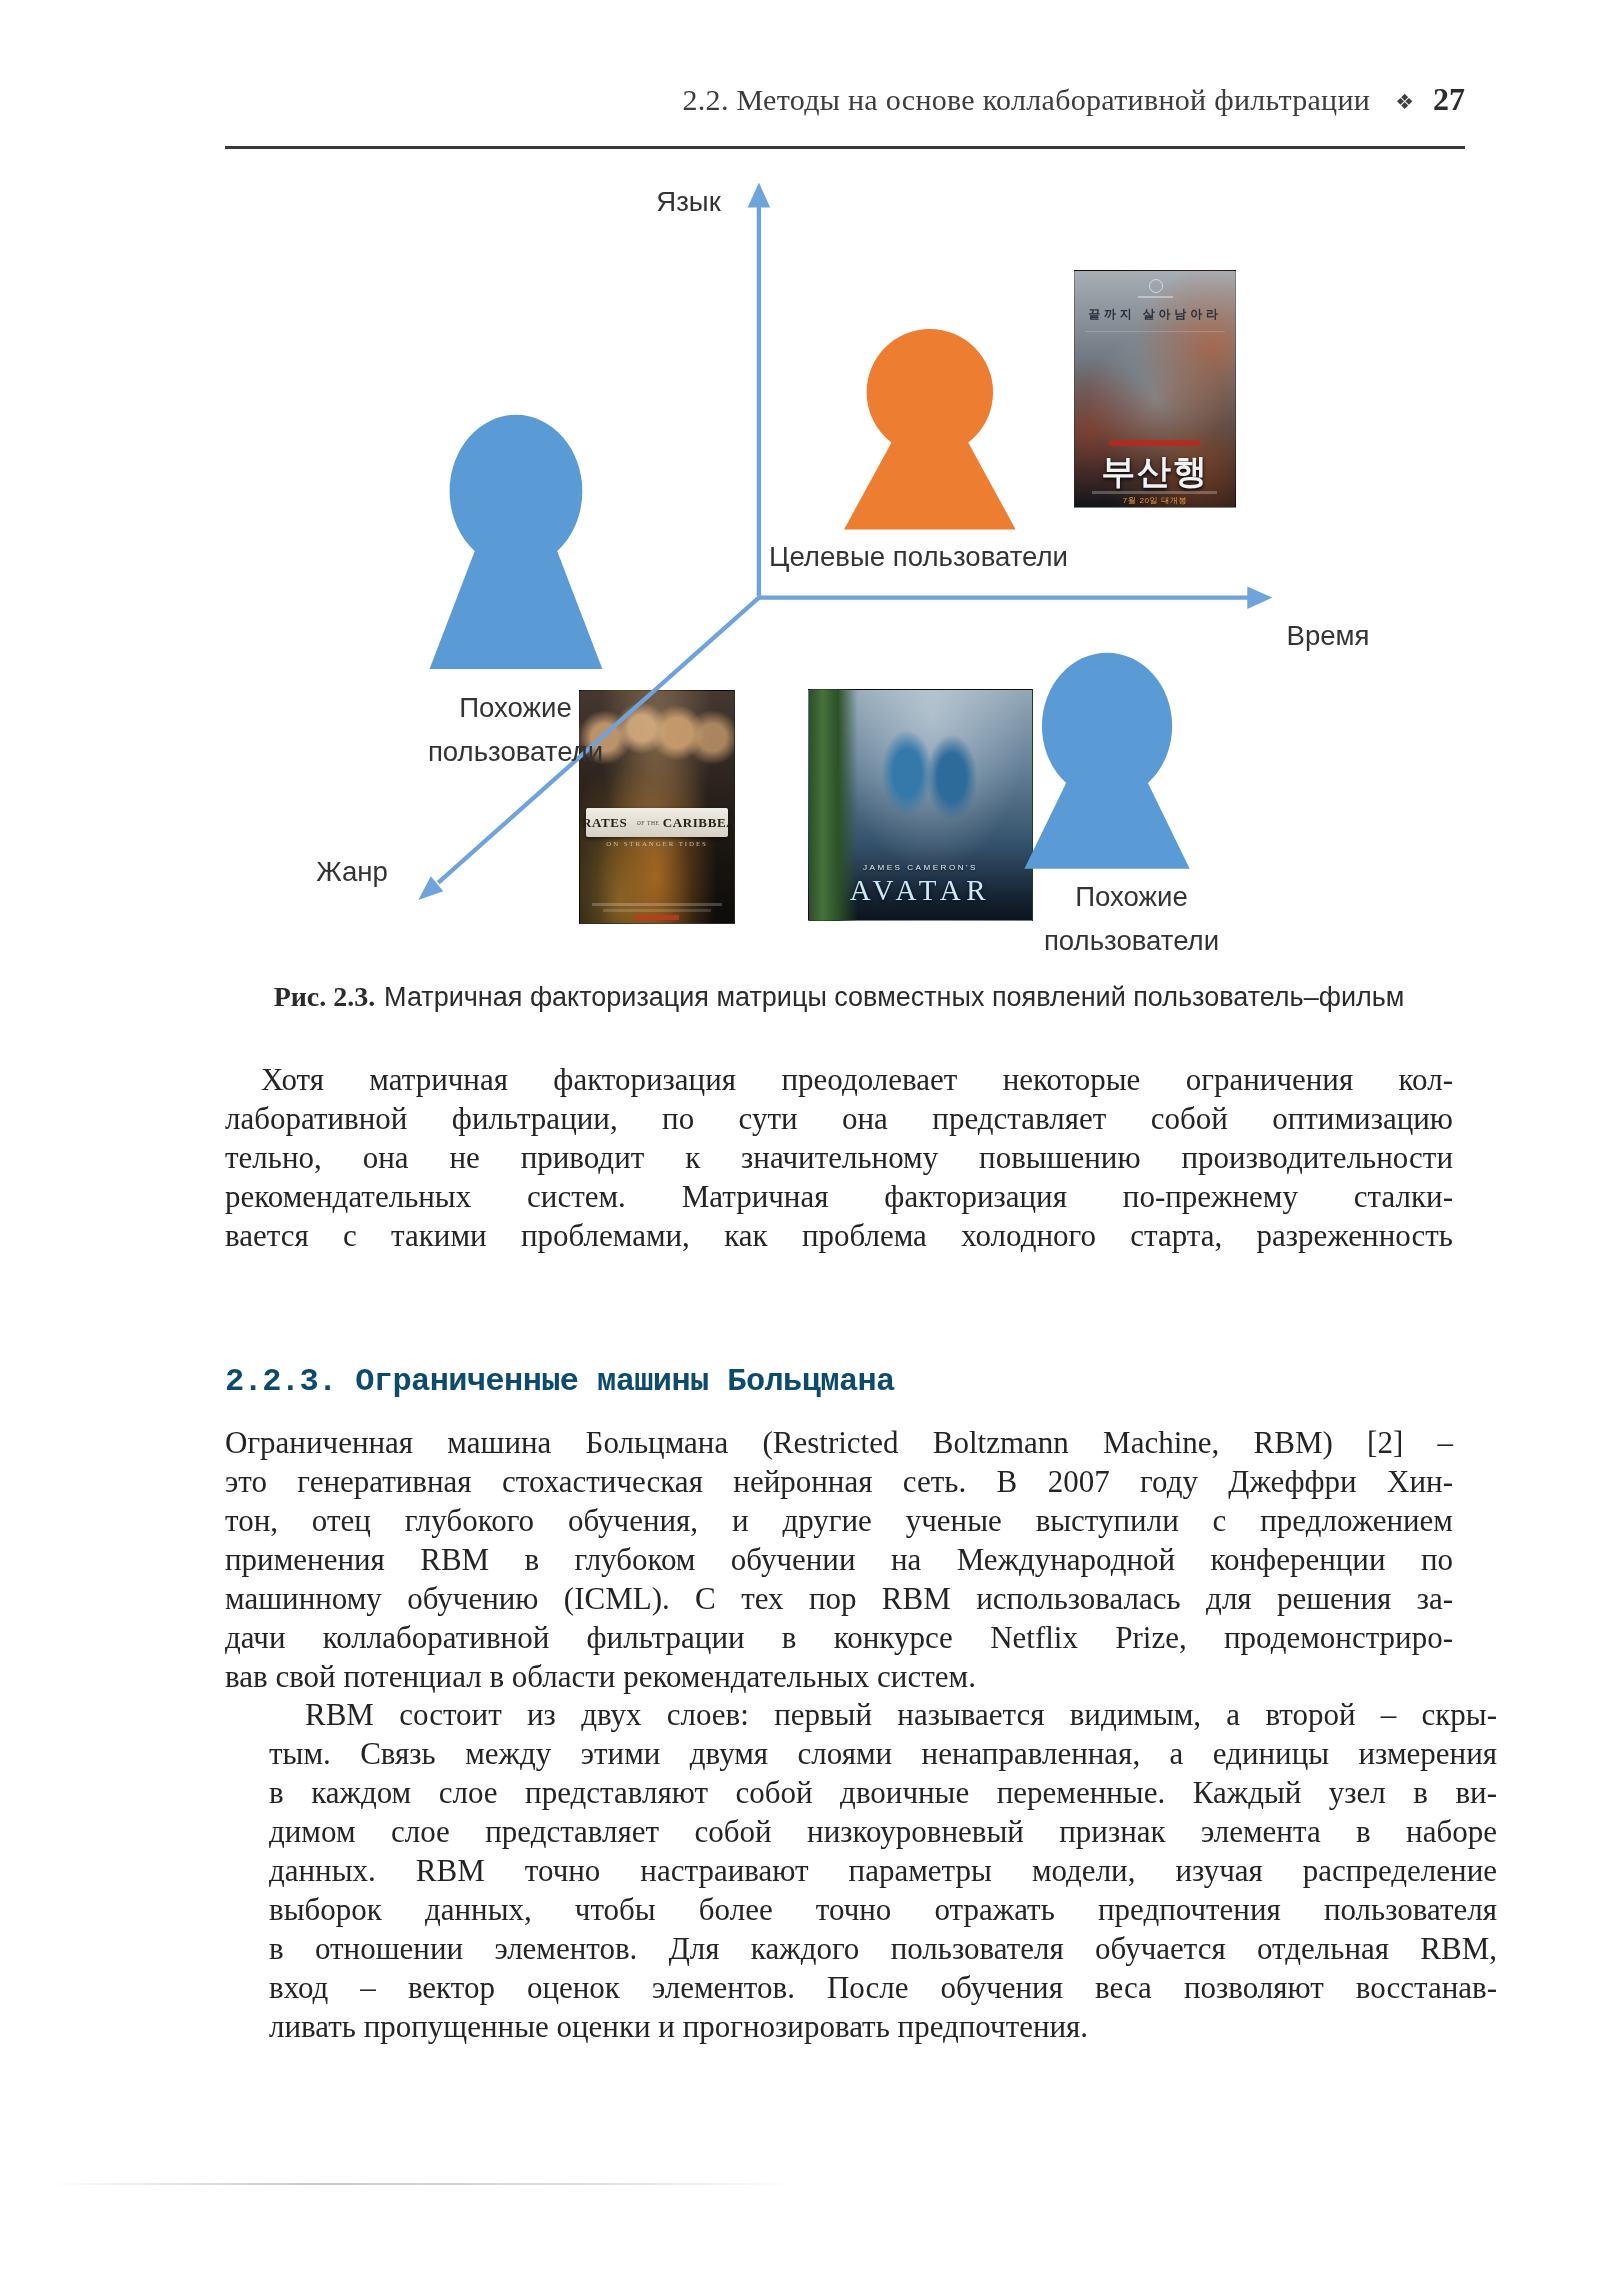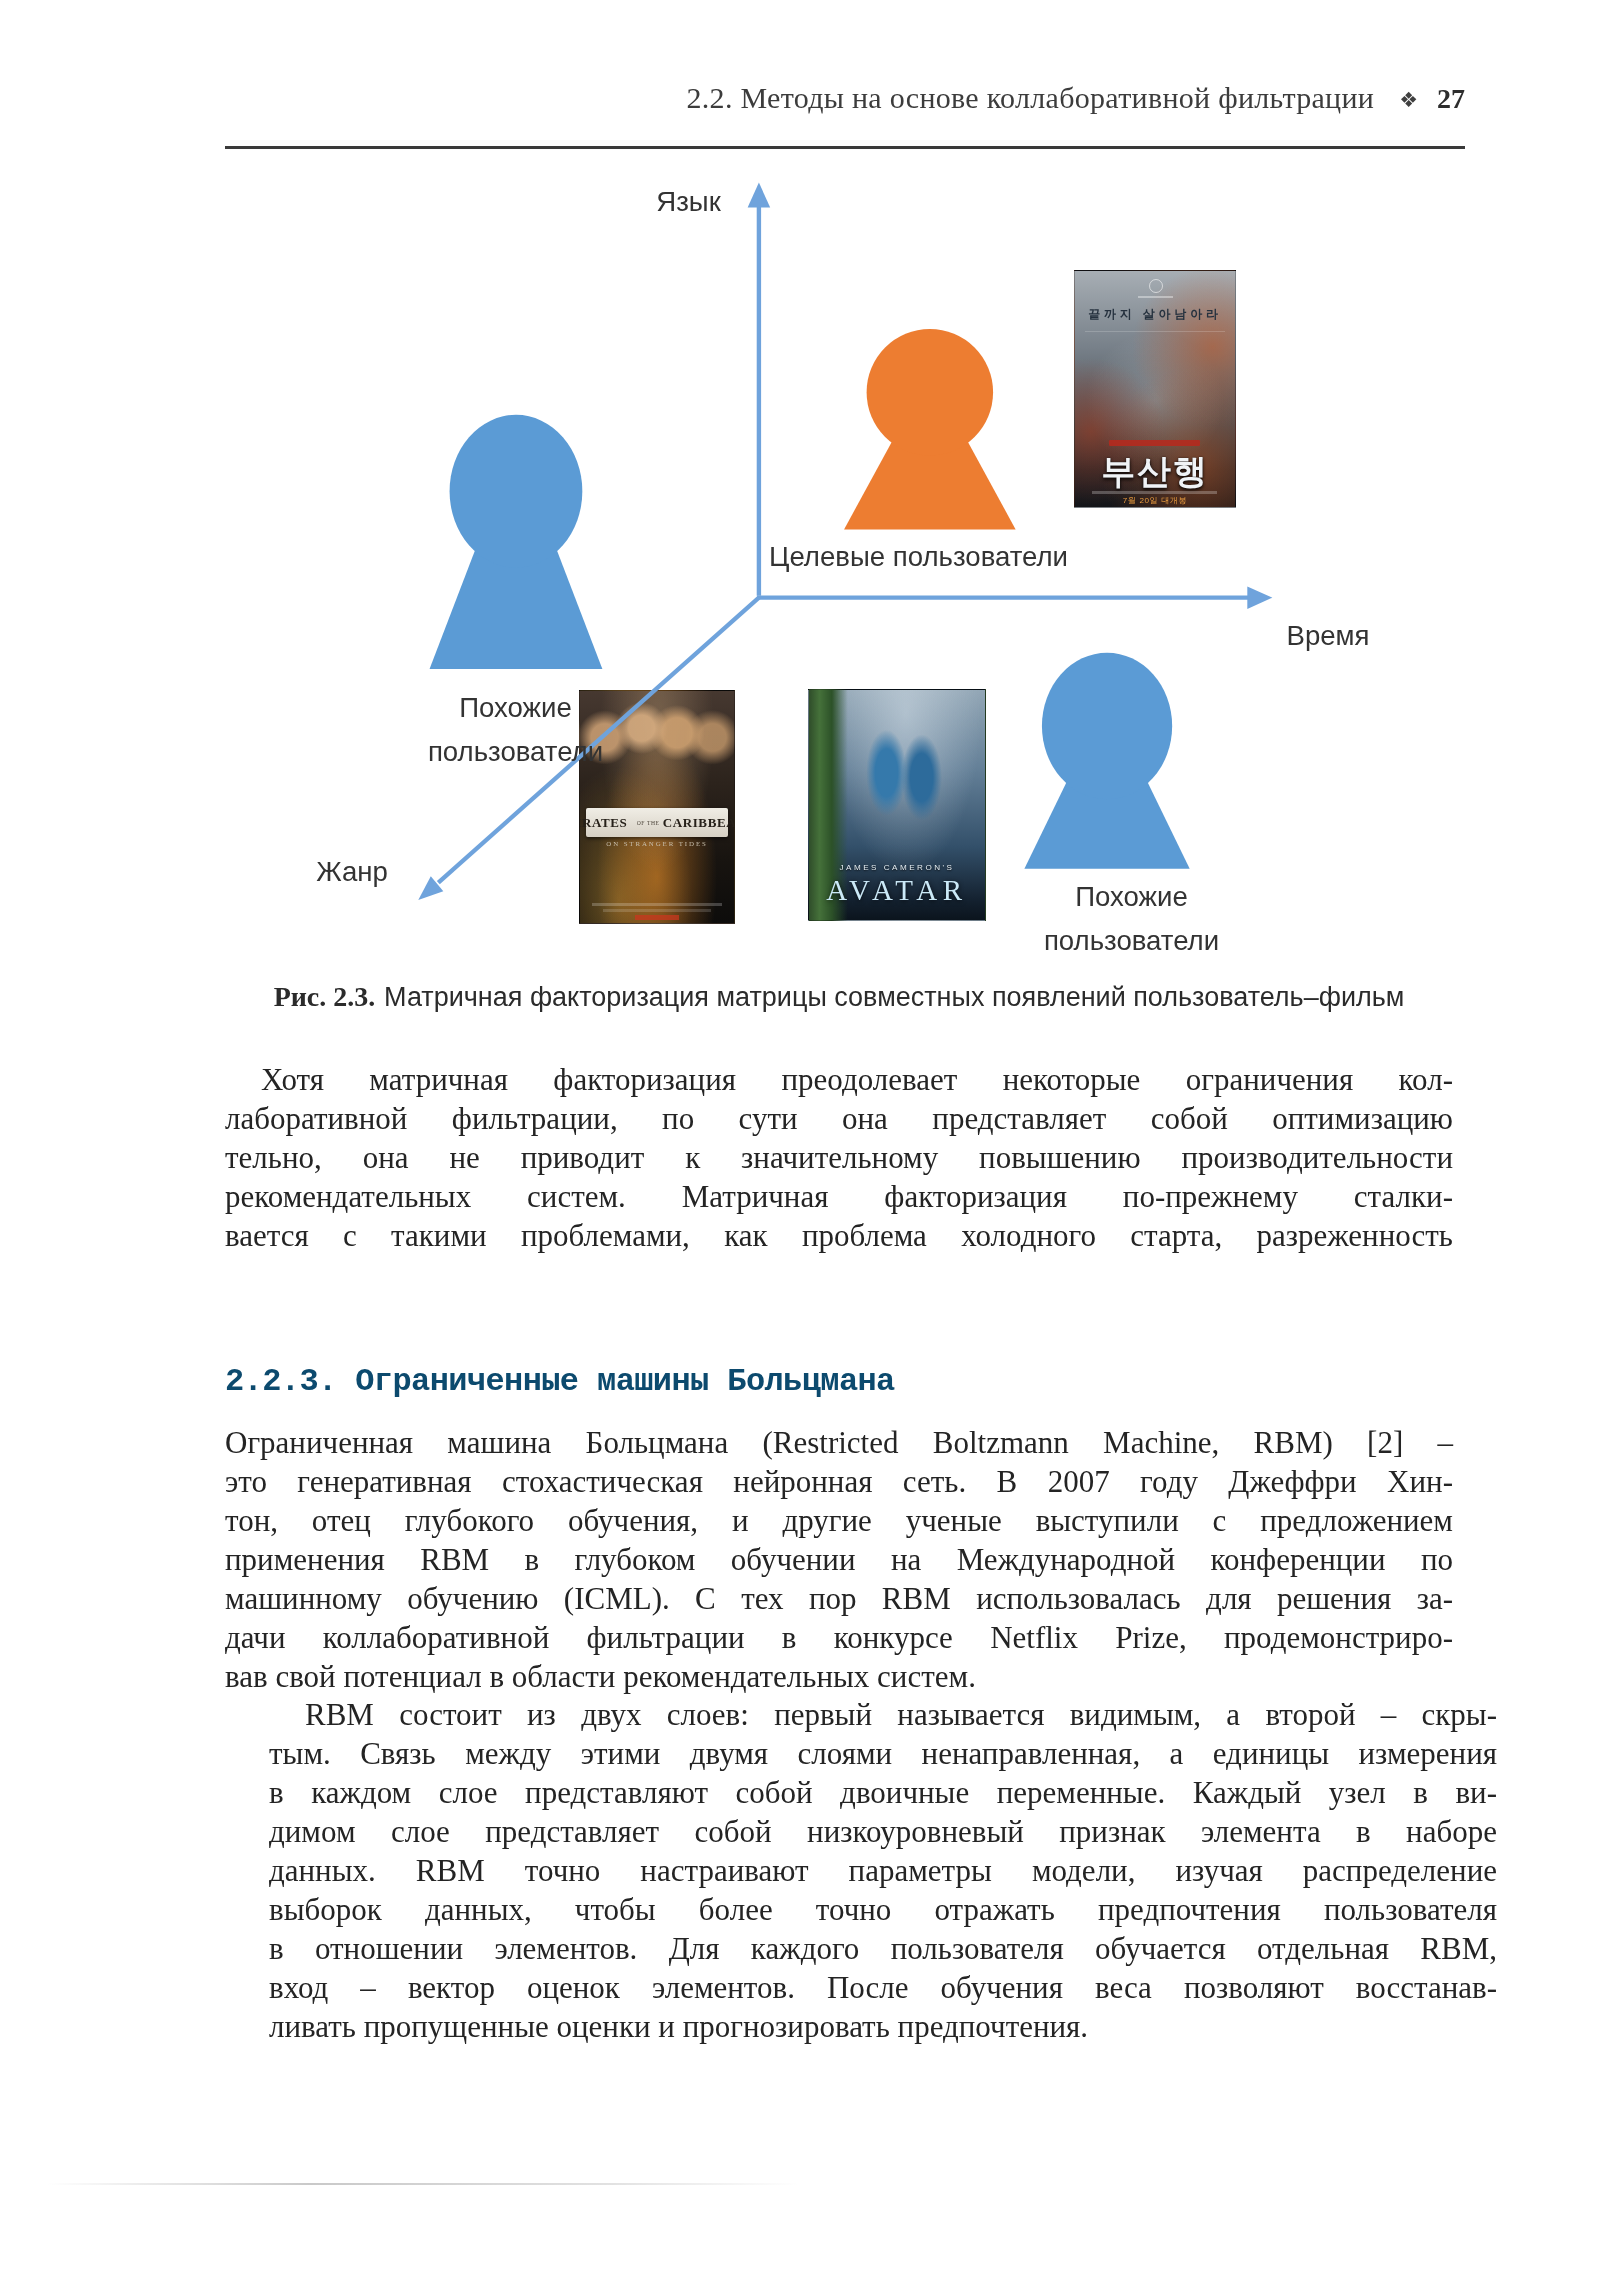--- a/index.html
+++ b/index.html
@@ -5,21 +5,21 @@
   html,body{margin:0;padding:0;background:#888;}
   .page{position:relative;width:1623px;height:2295px;background:#ffffff;overflow:hidden;
         font-family:"Liberation Serif", serif;color:#262626;}
 
   
   .header{position:absolute;top:81px;left:225px;width:1240px;display:flex;
           justify-content:flex-end;align-items:baseline;}
   .header-title{font-size:30px;color:#3c3c3c;letter-spacing:0.3px;}
   .header-diamond{font-family:"DejaVu Sans", sans-serif;font-size:21px;color:#3f3f3f;
                   margin:0 19px 0 25px;position:relative;top:-1.3px;}
-  .header-page{font-size:28px;font-weight:bold;color:#2d2d2d;}
+  .header-page{font-size:32px;font-weight:bold;color:#2d2d2d;}
   .header-rule{position:absolute;top:146px;left:225px;width:1240px;height:3.1px;background:#3a3a3a;}
 
   
   .figure{position:absolute;top:175px;left:0;width:1623px;height:814px;}
   .axes-svg{position:absolute;top:0;left:0;pointer-events:none;}
   .axis{stroke:var(--color-accent-blue);stroke-width:7;fill:none;}
   .arrowhead{fill:var(--color-accent-blue);stroke:none;}
   .person-blue{fill:var(--color-person-blue);}
   .person-orange{fill:var(--color-person-orange);}
 
@@ -78,21 +78,21 @@
   .pirates-credit1{left:8%;top:212px;width:84%;height:2.5px;background:rgba(255,255,255,.22);}
   .pirates-credit2{left:15%;top:218px;width:70%;height:2.5px;background:rgba(255,255,255,.16);}
   .pirates-date{left:50%;top:224px;width:44px;height:5px;margin-left:-22px;background:rgba(200,55,30,.75);}
 
   .poster-avatar{left:808px;top:514px;width:176px;height:230px;
     background:
       linear-gradient(90deg,#2f4d2a 0%,#45713a 6%,#2c5128 13%,rgba(44,81,40,0) 22%),
       radial-gradient(ellipse 16% 26% at 44% 36%, #3579ab 0 40%, rgba(53,121,171,0) 72%),
       radial-gradient(ellipse 16% 26% at 64% 38%, #2d6b9b 0 40%, rgba(45,107,155,0) 72%),
       radial-gradient(ellipse at 55% 10%, rgba(220,230,238,.5), transparent 55%),
-      linear-gradient(180deg,#93a7b6 0%,#637f97 35%,#33506a 68%,#13202e 92%,#0b141d 100%);}
+      linear-gradient(180deg,#93a7b6 0%,#637f97 35%,#33506a 68%,#13202e 92%,#0b141d 100%); padding-left: 47px;}
   .avatar-credit{left:0;top:173px;width:100%;text-align:center;font-family:"Liberation Sans",sans-serif;
     font-size:8.1px;letter-spacing:2.5px;color:#e6eff4;text-shadow:0 0.6px 1.9px rgba(0,0,0,.8);}
   .avatar-title{left:0;top:184px;width:100%;text-align:center;font-family:"Liberation Serif",serif;
     font-size:29px;letter-spacing:5.6px;color:#cbe9f7;text-shadow:0 1.3px 5px rgba(0,0,0,.7);}
 
   
   .caption{position:absolute;top:981px;left:225px;width:1228px;text-align:center;
     font-family:"Liberation Sans",sans-serif;font-size:27px;color:#2b2b2b;white-space:nowrap;}
   .caption-label{font-family:"Liberation Serif",serif;font-weight:bold;font-size:28px;margin-right:8.8px;}
 

